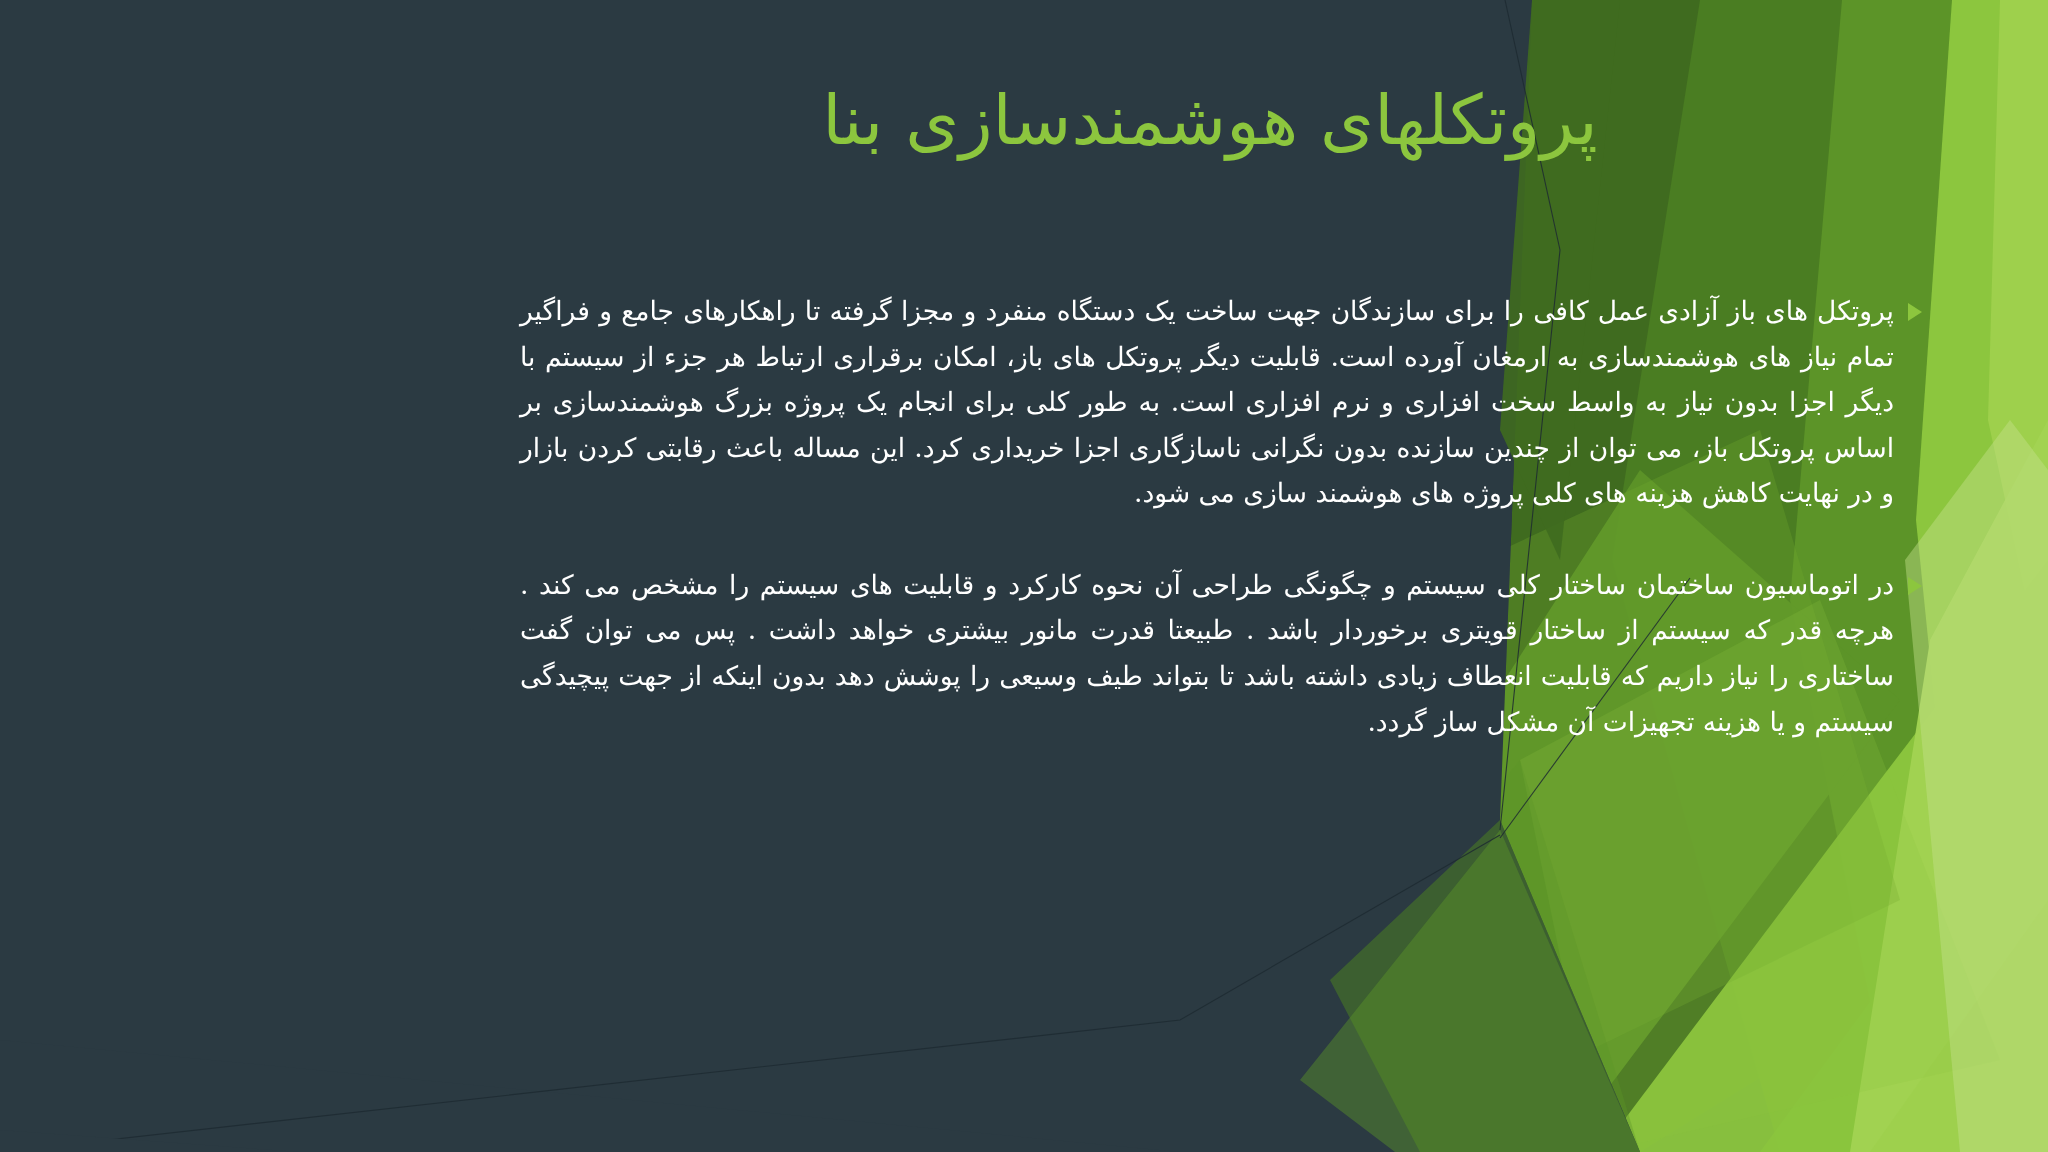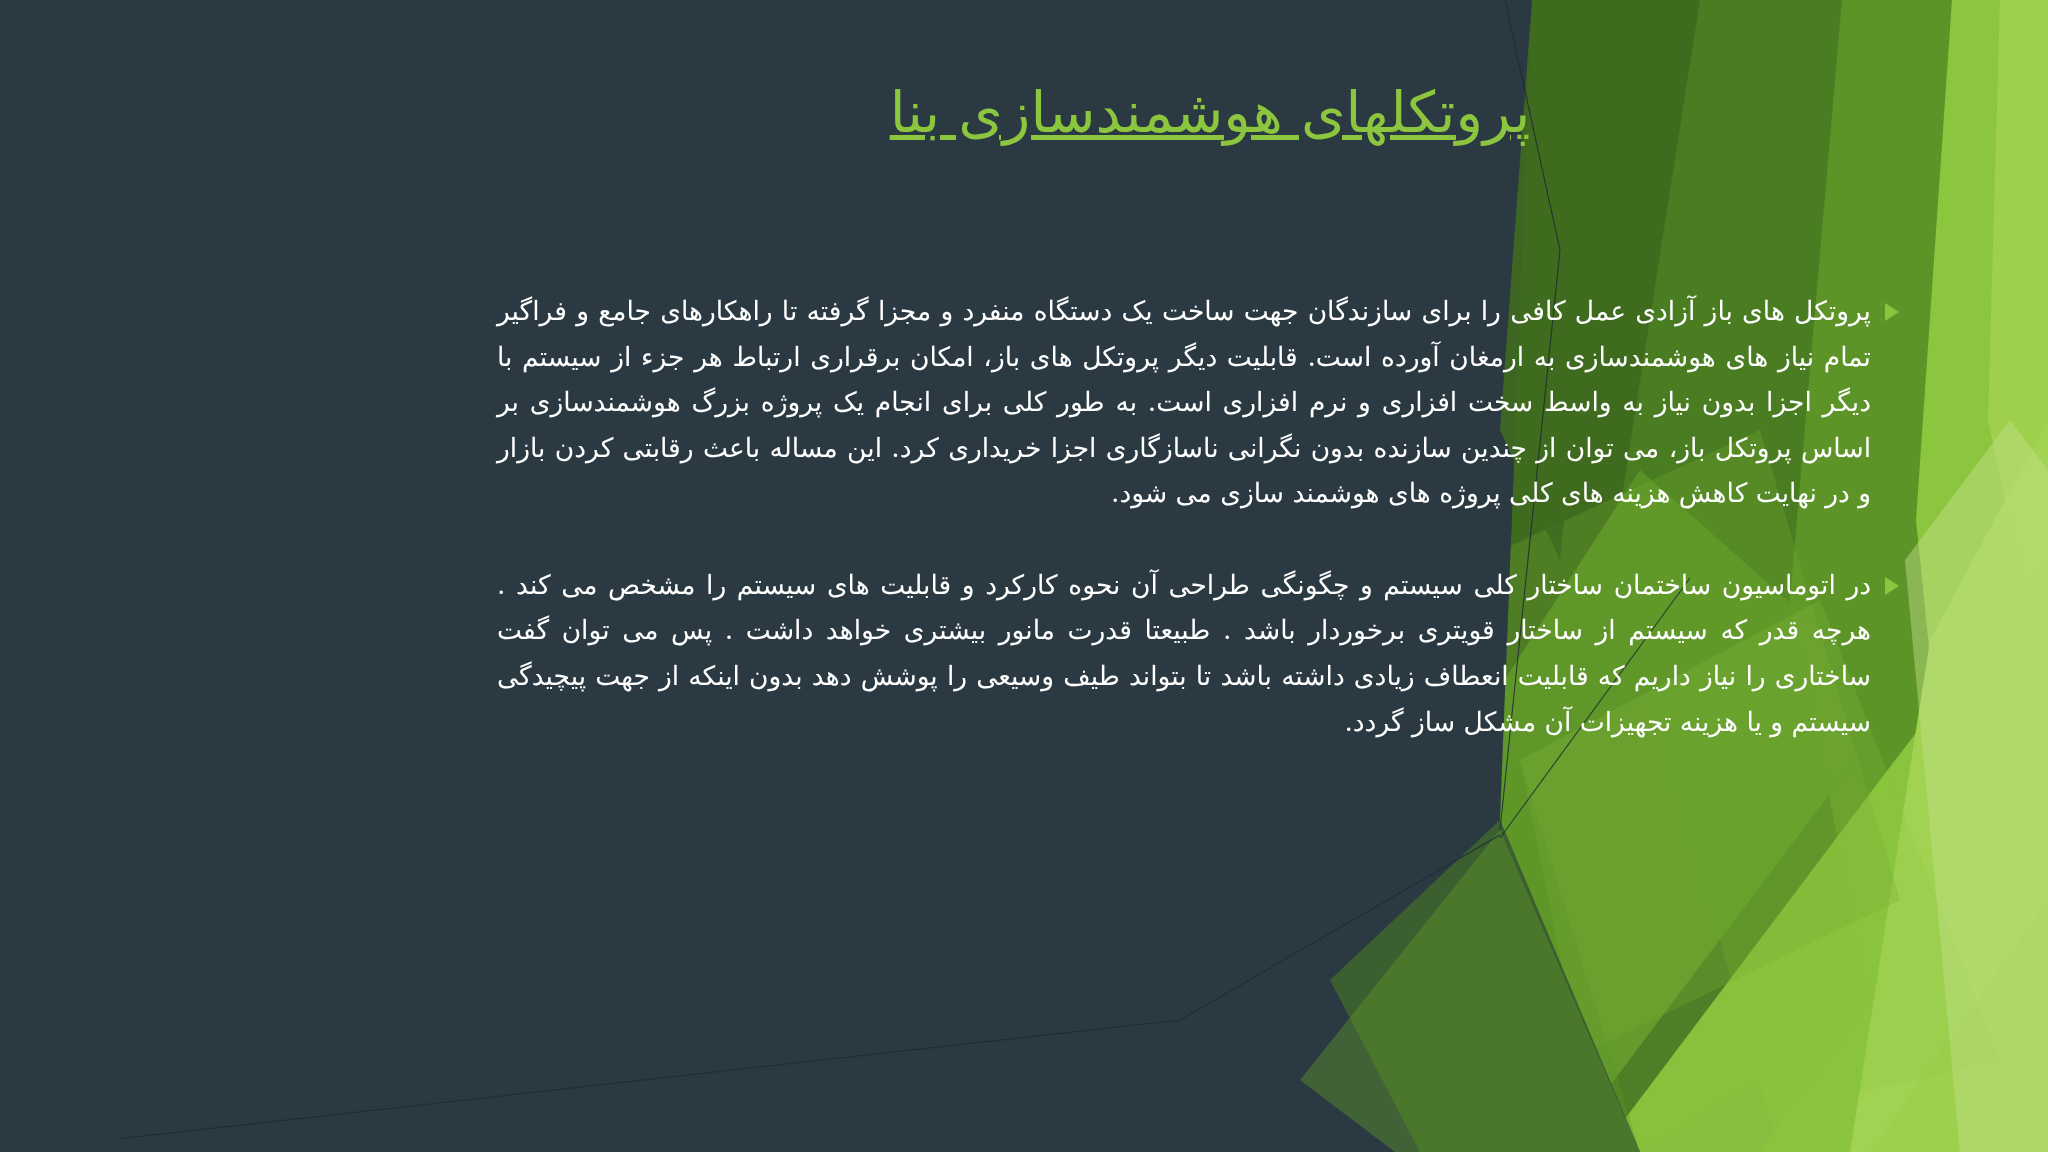--- a/index.html
+++ b/index.html
@@ -33,34 +33,33 @@
   .title-block {
     position: absolute;
     top: 78px;
     right: 128px;
     width: 1420px;
     text-align: center;
     z-index: 5;
   }
   .slide-title {
     color: #8cc63e;
-    font-size: 57px;
+    font-size: 69px;
     font-weight: 400;
     line-height: 1.22;
     letter-spacing: 0px;
     direction: rtl;
     white-space: nowrap;
-    text-decoration: underline;
   }
 
   
   .body-block {
     position: absolute;
     top: 288px;
-    right: 135px;
+    right: 112px;
     width: 1420px;
     z-index: 5;
     direction: rtl;
   }
 
   .bullet-row {
     display: flex;
     flex-direction: row;
     align-items: flex-start;
     margin-bottom: 46px;

